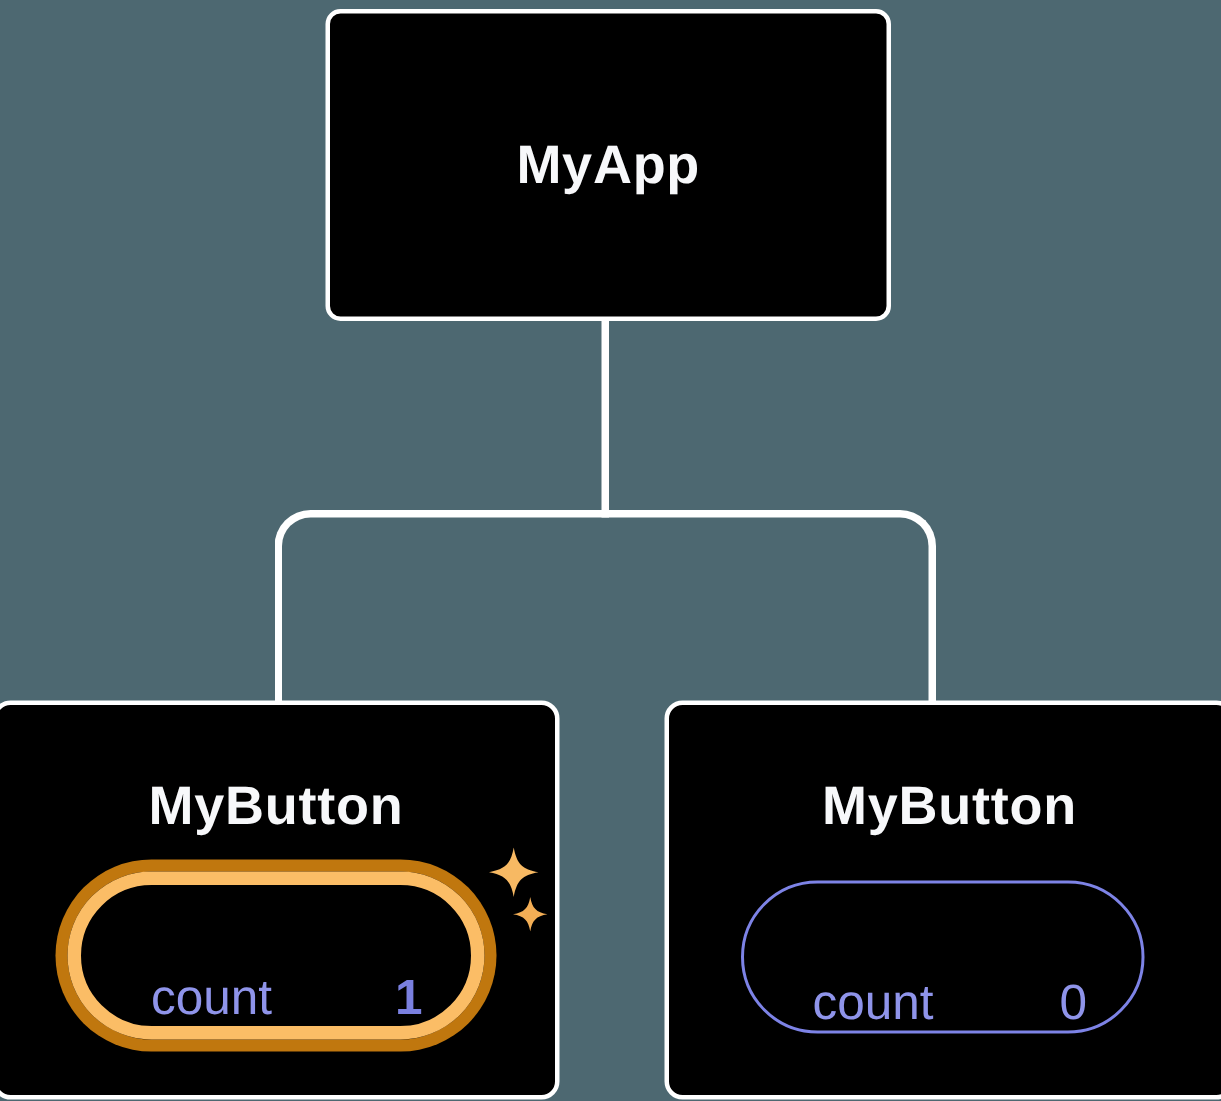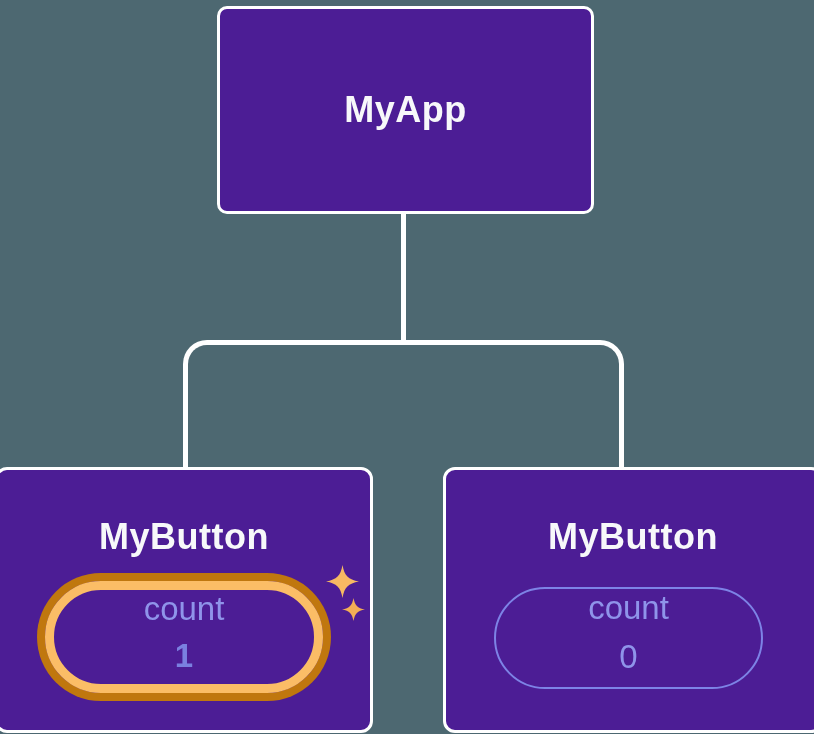--- a/index.html
+++ b/index.html
@@ -25,21 +25,21 @@
     width: 441px; height: 134px;
     border-top: 5px solid #ffffff;
     border-left: 5px solid #ffffff;
     border-right: 5px solid #ffffff;
     border-radius: 24px 24px 0 0;
   }
 
   
   .node {
     position: absolute;
-    background: #4c1d95;
+    background: #000000;
     border: 3px solid #ffffff;
     border-radius: 12px;
   }
   .node-root {
     left: 217px; top: 6px;
     width: 377px; height: 208px;
     border-radius: 10px;
     display: flex; align-items: center; justify-content: center;
   }
   .node-child-left  { left: -5px;  top: 467px; width: 378px; height: 266px; }
@@ -54,23 +54,22 @@
   }
   .child-title {
     position: absolute;
     left: 0; right: 0; top: 46px;
   }
 
   
   .pill {
     position: absolute;
     display: flex;
-    align-items: center;
+    align-items: flex-end;
     border-radius: 999px;
-    flex-direction: column;
   }
   .pill-highlight {
     left: 47px; top: 111px;
     width: 278px; height: 112px;
     border: 9px solid #fbbd66;
     box-shadow: 0 0 0 8px #c0770e;
   }
   .pill-plain {
     left: 48px; top: 117px;
     width: 269px; height: 102px;

